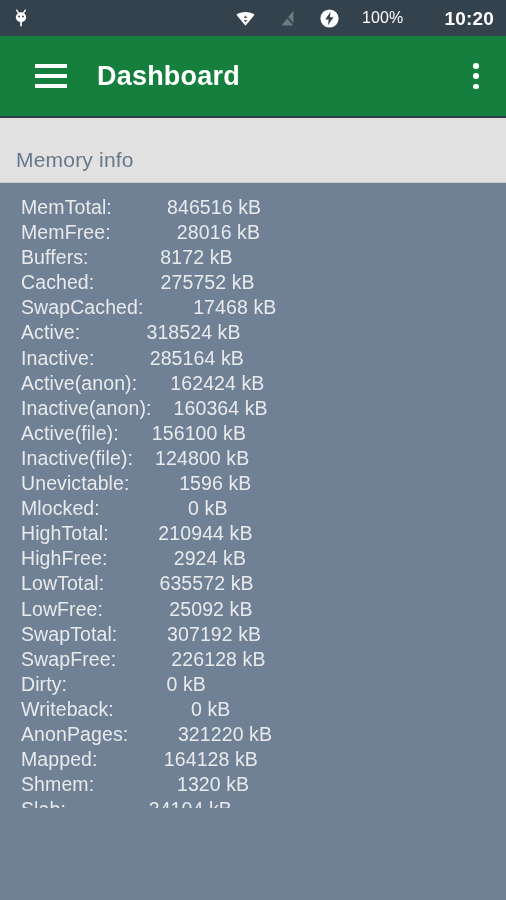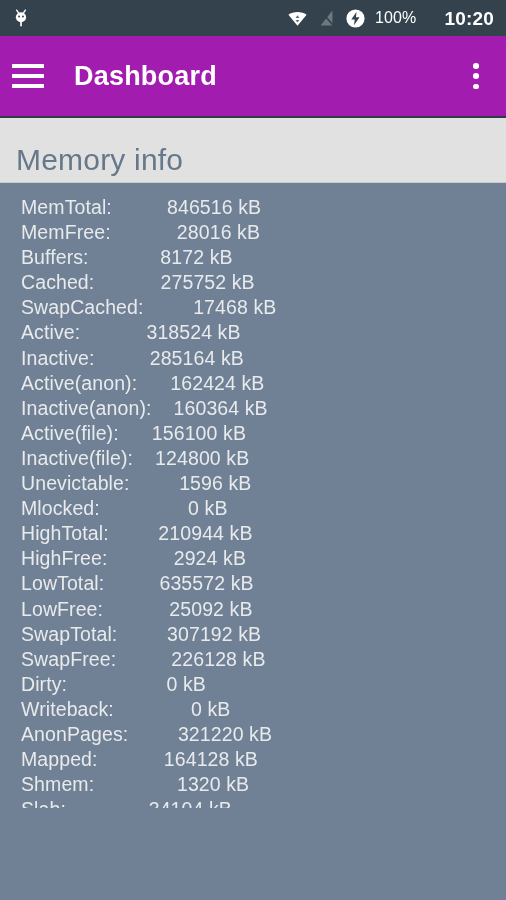--- a/index.html
+++ b/index.html
@@ -25,21 +25,21 @@
     box-sizing: border-box;
   }
   .status-left {
     display: flex;
     align-items: center;
     flex: 1;
   }
   .status-right {
     display: flex;
     align-items: center;
-    gap: 9px;
+    gap: 22px;
   }
   .notif-icon { width: 22px; height: 22px; display: block; }
   .wifi-icon  { width: 21px; height: 21px; display: block; }
   .sim-icon   { width: 19px; height: 20px; display: block; }
   .bolt-icon  { width: 21px; height: 21px; display: block; }
   .battery-pct {
     color: #FFFFFF;
     font-size: 16px;
     letter-spacing: 0.1px;
     line-height: 1;
@@ -49,24 +49,24 @@
     font-size: 19px;
     font-weight: bold;
     line-height: 1;
     margin-left: 19px;
     letter-spacing: 0.2px;
   }
 
   
   .app-bar {
     height: 82px;
-    background: #a21caf;
-    display: flex;
-    align-items: center;
-    padding: 0 17px 0 12px;
+    background: #15803d;
+    display: flex;
+    align-items: center;
+    padding: 0 17px 0 35px;
     box-sizing: border-box;
     border-bottom: 2px solid #2E3D45;
   }
   .hamburger {
     width: 32px;
     height: 24px;
     display: flex;
     flex-direction: column;
     justify-content: space-between;
     cursor: pointer;
@@ -113,21 +113,21 @@
     height: 65px;
     background: #E1E1E1;
     display: flex;
     align-items: center;
     padding-left: 16px;
     box-sizing: border-box;
     border-bottom: 1px solid #C9CCCF;
   }
   .section-header-title {
     color: #66788A;
-    font-size: 30px;
+    font-size: 21px;
     letter-spacing: 0.2px;
     margin-top: 20px;
   }
 
   
   .content {
     background: #708196;
     height: 625px;
     overflow: hidden;
     padding: 12px 0 0 21px;

